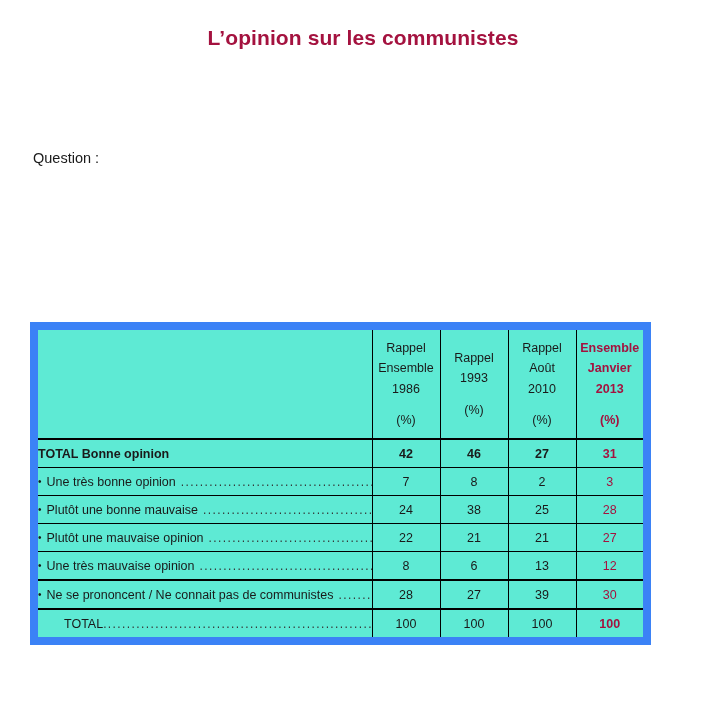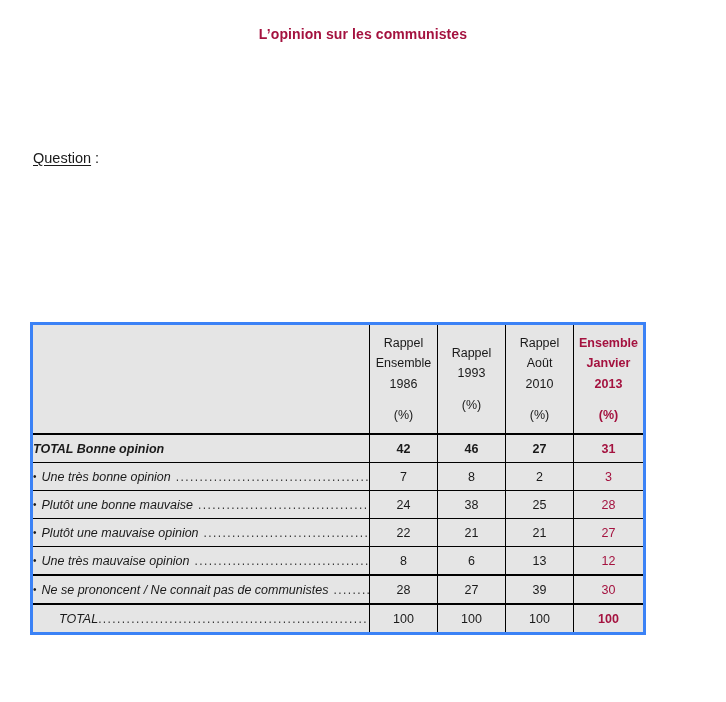--- a/index.html
+++ b/index.html
@@ -16,21 +16,21 @@
     position: relative;
   }
 
   
   .slide-title {
     position: absolute;
     top: 26px;
     left: 0;
     width: 726px;
     text-align: center;
-    font-size: 14px;
+    font-size: 21px;
     font-weight: bold;
     color: #a4123f;
     letter-spacing: 0.1px;
   }
 
   
   .question-block {
     position: absolute;
     top: 150px;
     left: 33px;
@@ -39,21 +39,20 @@
     align-items: flex-start;
   }
   .question-label {
     flex: 0 0 auto;
     font-size: 14.5px;
     color: #1a1a1a;
     white-space: nowrap;
     padding-right: 4px;
   }
   .question-label .ul {
-    text-decoration: underline;
     text-underline-offset: 2px;
   }
   .question-text {
     flex: 1 1 auto;
     margin-left: 14px;
     font-size: 14.5px;
     line-height: 1.62;
     text-align: justify;
     text-justify: inter-word;
     color: #1a1a1a;
@@ -63,22 +62,22 @@
   .poll-table-wrap {
     position: absolute;
     top: 322px;
     left: 30px;
     width: 613px;
   }
   table.poll-table {
     width: 613px;
     border-collapse: collapse;
     table-layout: fixed;
-    border: 3px solid #3b82f6;
-    background: #e5e5e5;
+    border: 8px solid #3b82f6;
+    background: #5eead4;
   }
   table.poll-table td {
     border: 1px solid #000;
     vertical-align: middle;
     font-size: 12.5px;
     color: #1a1a1a;
     padding: 0;
   }
   col.c-label { width: 338px; }
   col.c-num   { width: 68px;  }
@@ -113,21 +112,21 @@
     align-items: baseline;
     width: 100%;
   }
   td.lbl .bullet {
     flex: 0 0 auto;
     margin-right: 5px;
     font-size: 10px;
     position: relative;
     top: -1px;
   }
-  td.lbl .txt { flex: 0 0 auto; font-style: italic; }
+  td.lbl .txt { flex: 0 0 auto; }
   td.lbl .dots {
     flex: 1 1 auto;
     overflow: hidden;
     white-space: nowrap;
     margin-left: 5px;
     letter-spacing: 1.4px;
     font-size: 12px;
     color: #333;
   }
   td.lbl.total-row { padding-left: 26px; }

